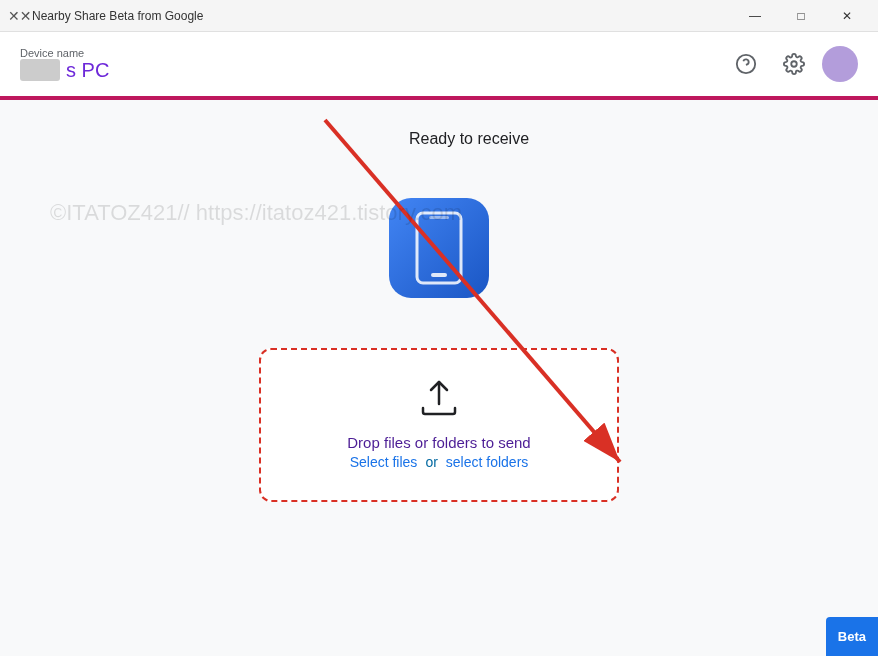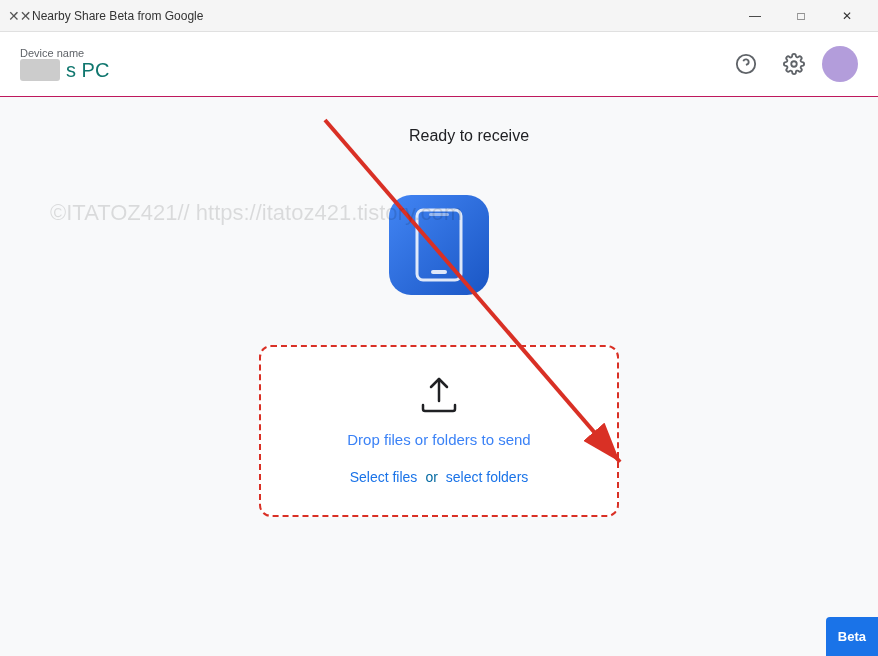--- a/index.html
+++ b/index.html
@@ -59,33 +59,33 @@
       height: calc(656px - 32px);
       background: #fff;
     }
 
     
     .header {
       display: flex;
       align-items: center;
       padding: 12px 20px;
       background: #fff;
-      border-bottom: 1px solid #be185d;
+      border-bottom: 4px solid #be185d;
     }
     .device-info {
       flex: 1;
     }
     .device-label {
       font-size: 11px;
       color: #5f6368;
     }
     .device-name {
       font-size: 20px;
       font-weight: 500;
-      color: #0f766e;
+      color: #6d28d9;
       display: flex;
       align-items: center;
       gap: 4px;
     }
     .device-name-blurred {
       display: inline-block;
       background: #ccc;
       border-radius: 3px;
       width: 40px;
       height: 22px;
@@ -231,22 +231,22 @@
       background: #fff;
       margin-top: 20px;
     }
     .upload-icon {
       font-size: 32px;
       color: #202124;
       margin-bottom: 10px;
     }
     .drop-text {
       font-size: 15px;
-      color: #3b82f6;
-      margin-bottom: 21px;
+      color: #4c1d95;
+      margin-bottom: 3px;
     }
     .drop-actions {
       display: flex;
       align-items: center;
       gap: 8px;
       font-size: 14px;
     }
     .select-link {
       color: #1a73e8;
       cursor: pointer;

